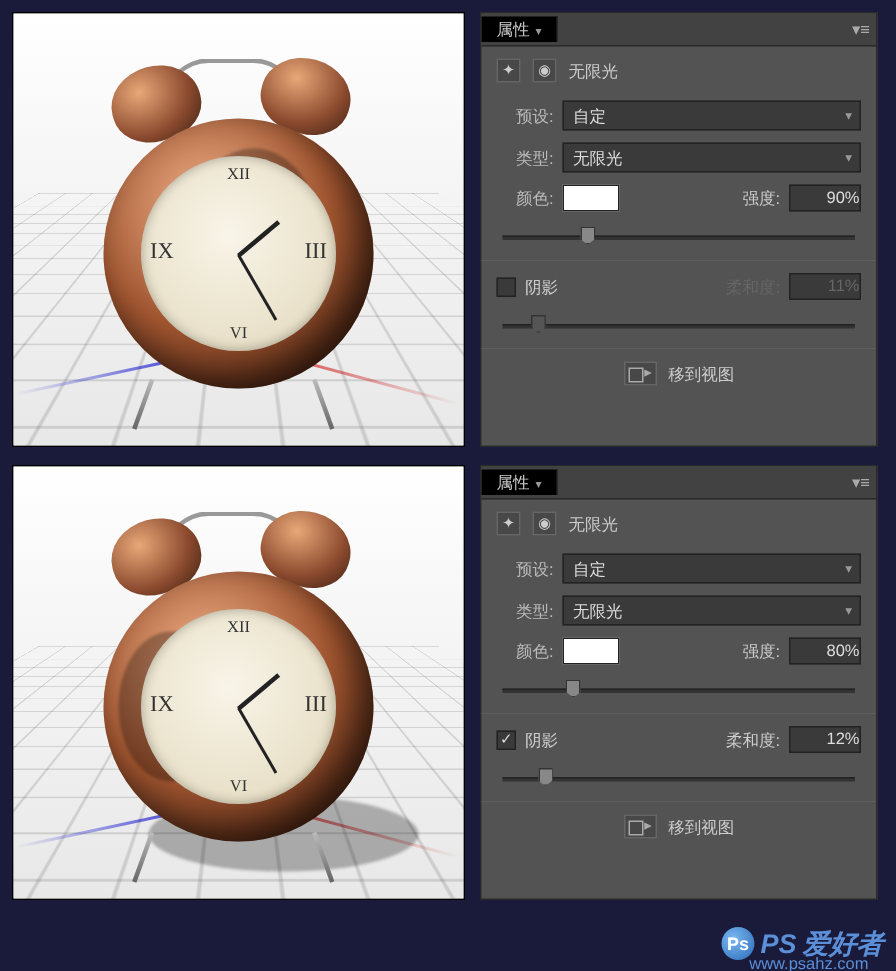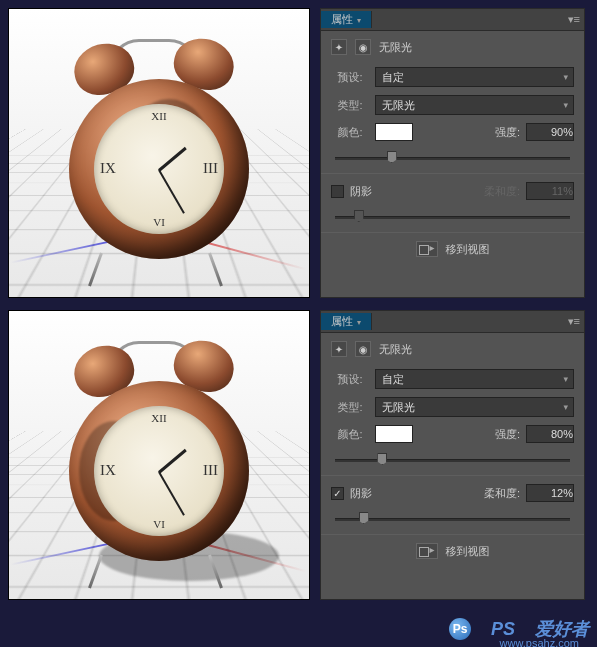--- a/index.html
+++ b/index.html
@@ -23,43 +23,43 @@
 .hand{position:absolute;left:50%;top:50%;background:#222;transform-origin:left center}
 .hand.h{width:35px;height:3px;transform:rotate(-40deg)}
 .hand.m{width:50px;height:2px;transform:rotate(60deg)}
 .shad{position:absolute;background:rgba(0,0,0,.28);border-radius:50%;filter:blur(1px)}
 .leg{position:absolute;width:3px;height:35px;background:linear-gradient(#bbb,#666);bottom:-8px}
 .leg.l{left:35px;transform:rotate(20deg)}
 .leg.r{left:155px;transform:rotate(-20deg)}
 
 .panel{width:265px;background:#535353;border:1px solid #2a2a2a;font-size:11px;color:#ccc;position:relative}
 .pnl-tab{display:flex;align-items:center;height:22px;background:#424242;border-bottom:1px solid #2a2a2a}
-.ptab{padding:1px 10px;background:#0c4a6e;border-right:1px solid #2a2a2a}
+.ptab{padding:1px 10px;background:#000000;border-right:1px solid #2a2a2a}
 .dd-ico{margin-left:4px;font-size:8px;color:#999}
 .menu-ico{position:absolute;right:4px;top:4px;font-size:11px;color:#aaa}
 .title-row{display:flex;align-items:center;gap:8px;padding:8px 10px}
 .tico{width:16px;height:16px;display:flex;align-items:center;justify-content:center;border:1px solid #666;background:#484848;font-size:10px}
 .prow{display:flex;align-items:center;padding:4px 10px;gap:6px}
-.plabel{width:38px;color:#bbb;text-align:center}
+.plabel{width:38px;color:#bbb;text-align:right}
 .psel{flex:1;height:20px;background:#3a3a3a;border:1px solid #222;display:flex;align-items:center;padding:4px 6px;position:relative;color:#ddd}
 .psel::after{content:"▾";position:absolute;right:5px;font-size:9px;color:#999}
 .swatch{width:38px;height:18px;background:#fff;border:1px solid #222}
 .nfield{width:48px;height:18px;background:#3a3a3a;border:1px solid #222;display:flex;align-items:center;justify-content:flex-end;color:#ddd}
 .slider{flex:1;height:16px;position:relative;margin:0 4px}
 .slider::before{content:"";position:absolute;left:0;right:0;top:50%;height:2px;background:#333;border-top:1px solid #222}
 .thumb{position:absolute;top:2px;width:10px;height:12px;background:#888;border:1px solid #333;clip-path:polygon(0 0,100% 0,100% 70%,50% 100%,0 70%)}
 .chk{width:13px;height:13px;background:#3a3a3a;border:1px solid #222;display:flex;align-items:center;justify-content:center;font-size:10px;color:#ddd}
 .dim{color:#666}
 .sep{height:1px;background:#404040;margin:4px 0;border-top:1px solid #5e5e5e}
 .movebtn{display:flex;align-items:center;gap:8px;margin:8px auto 12px;width:fit-content;cursor:pointer}
 .mvico{width:22px;height:16px;background:#484848;border:1px solid #666;position:relative}
 .mvico::before{content:"";position:absolute;left:2px;top:3px;width:8px;height:8px;border:1px solid #aaa}
 .mvico::after{content:"▸";position:absolute;right:2px;top:0;color:#aaa;font-size:10px}
 
-.wm{position:absolute;right:8px;bottom:6px;display:flex;align-items:center;gap:20px;color:#5b8fd8;font-size:18px;font-weight:bold;font-style:italic}
+.wm{position:absolute;right:8px;bottom:6px;display:flex;align-items:center;gap:4px;color:#5b8fd8;font-size:18px;font-weight:bold;font-style:italic}
 .wm-ico{width:22px;height:22px;border-radius:50%;background:radial-gradient(circle at 35% 35%,#7ab8f0,#2a6ab8);display:flex;align-items:center;justify-content:center;color:#fff;font-size:12px;font-style:normal}
 .wm-url{position:absolute;right:10px;bottom:-8px;font-size:11px;color:#5b8fd8;font-style:normal;font-weight:normal}
 </style>
 </head>
 <body>
 
 <div class="row">
   <div class="preview">
     <div class="grid"></div>
     <div class="axis-b"></div>

